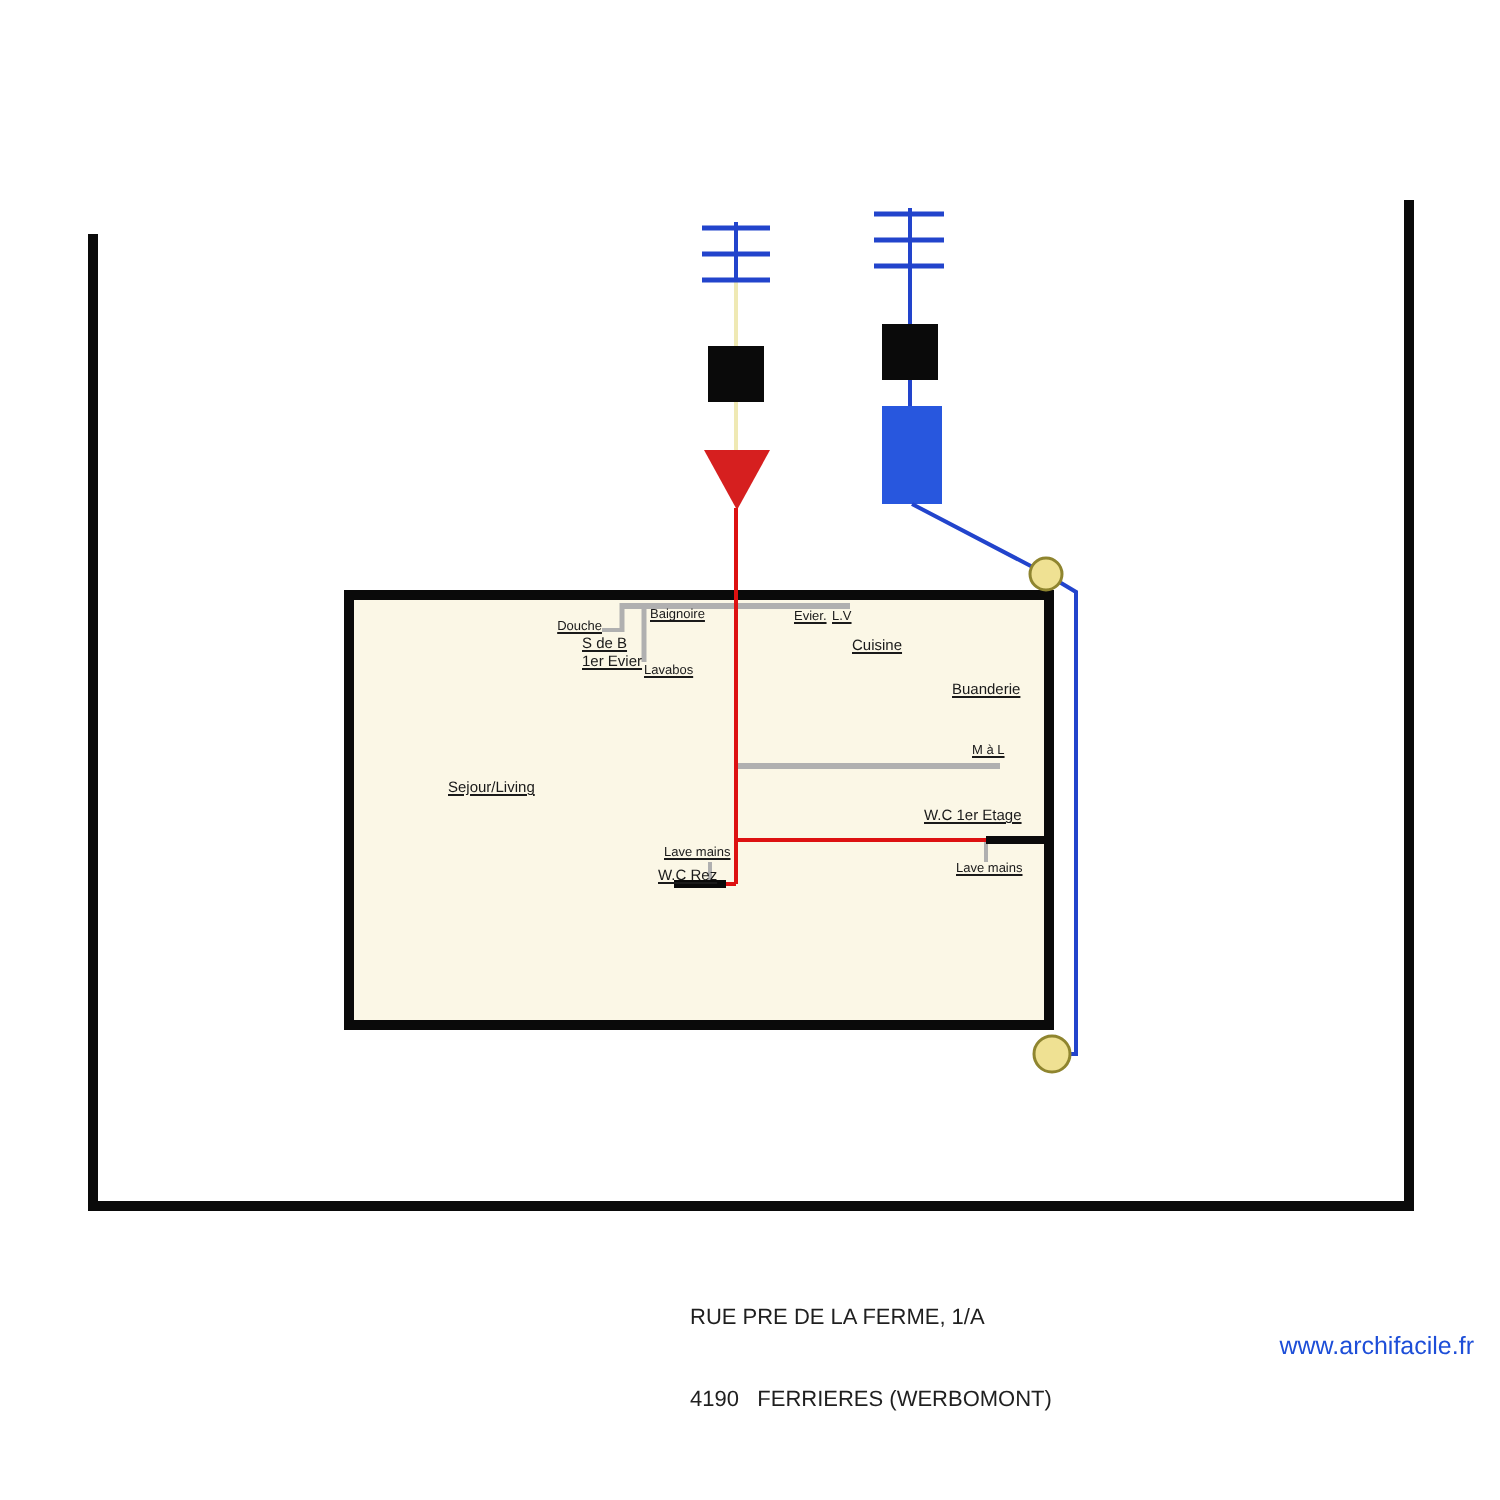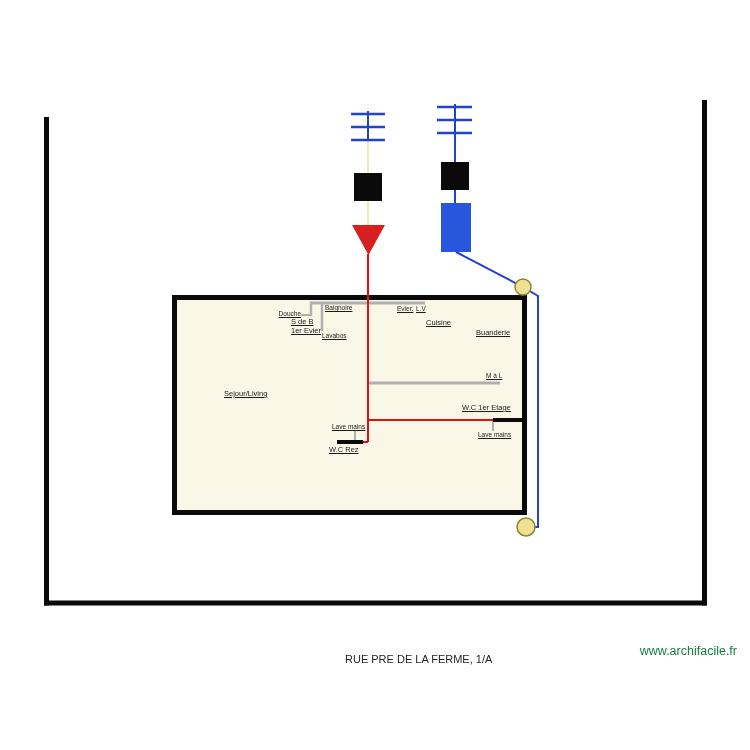--- a/index.html
+++ b/index.html
@@ -20,36 +20,36 @@
   }
   .fixture{font-size:6.5px;}
   .room{font-size:7.5px;}
   [data-name="label-douche"]{left:276px;top:310px;width:25px;text-align:right;}
   [data-name="label-baignoire"]{left:325px;top:304px;}
   [data-name="label-sdb"]{left:291px;top:318px;line-height:8.5px;}
   [data-name="label-lavabos"]{left:322px;top:332px;}
   [data-name="label-evier"]{left:397px;top:305px;}
   [data-name="label-lv"]{left:416px;top:305px;}
   [data-name="label-cuisine"]{left:394px;top:319px;margin-left:32px;}
-  [data-name="label-buanderie"]{left:476px;top:329px;}
+  [data-name="label-buanderie"]{left:476px;top:341px;}
   [data-name="label-mal"]{left:486px;top:372px;}
   [data-name="label-sejour"]{left:224px;top:390px;}
   [data-name="label-wc-1er-etage"]{left:462px;top:404px;}
   [data-name="label-lave-mains-right"]{left:478px;top:431px;}
   [data-name="label-lave-mains-left"]{left:332px;top:423px;}
-  [data-name="label-wc-rez"]{left:329px;top:446px;}
+  [data-name="label-wc-rez"]{left:329px;top:434px;}
   .address{
     position:absolute;left:297px;top:626px;
     font-size:11px;line-height:13.5px;color:#1f1f1f;
     white-space:pre;
     margin-left:48px;
   }
   .watermark{
-    position:absolute;right:13px;top:644px;
-    font-size:12.5px;color:#15803d;
+    position:absolute;right:13px;top:666px;
+    font-size:12.5px;color:#1d4ed8;
   }
 </style>
 </head>
 <body>
 
 <div id="canvas" data-name="floor-plan-canvas">
 
   <svg id="plan-svg" width="750" height="750" viewBox="0 0 750 750" data-name="plan-drawing">
 
     <g data-name="outer-walls">
@@ -117,16 +117,17 @@
   <div class="lbl room" data-name="label-buanderie">Buanderie</div>
   <div class="lbl fixture" data-name="label-mal">M à L</div>
   <div class="lbl room" data-name="label-sejour">Sejour/Living</div>
   <div class="lbl room" data-name="label-wc-1er-etage">W.C 1er Etage</div>
   <div class="lbl fixture" data-name="label-lave-mains-right">Lave mains</div>
   <div class="lbl fixture" data-name="label-lave-mains-left">Lave mains</div>
   <div class="lbl room" data-name="label-wc-rez">W.C Rez</div>
 
   <div class="address" data-name="address-block">
     <div data-name="address-line1">RUE PRE DE LA FERME, 1/A</div>
+    <div data-name="address-line2">4190   FERRIERES (WERBOMONT)</div>
   </div>
 
   <div class="watermark" data-name="watermark-text">www.archifacile.fr</div>
 </div>
 
 </body></html>

